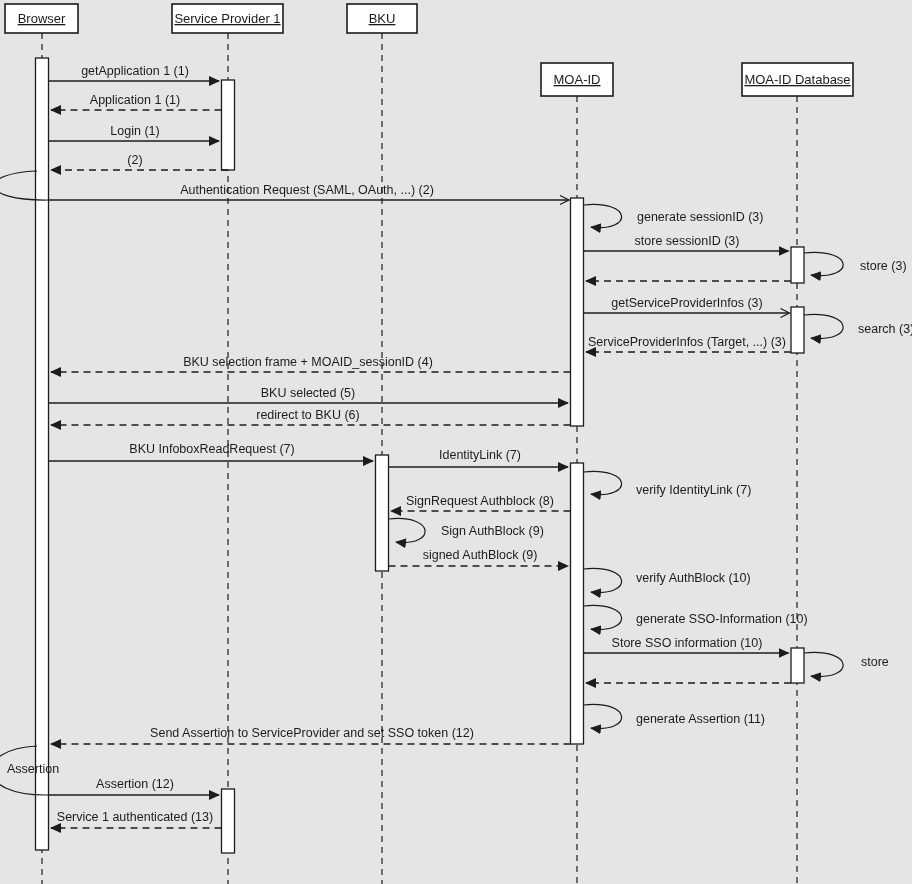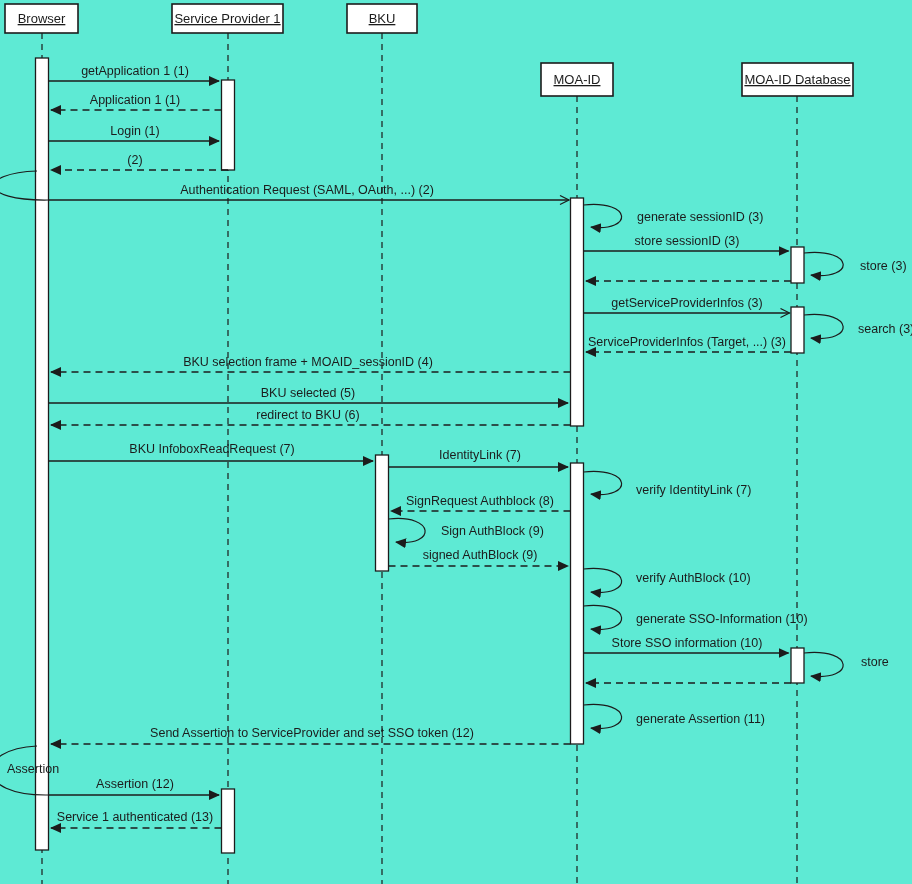--- a/index.html
+++ b/index.html
@@ -1,19 +1,19 @@
 <!DOCTYPE html>
 <html><head>
 <meta charset="utf-8">
 <style>
   html, body { margin: 0; padding: 0; background: #ffffff; }
   .stage {
     position: relative;
     width: 912px; height: 884px;
-    background: #5eead4;
+    background: #e5e5e5;
     font-family: "Liberation Sans", sans-serif;
   }
   svg { display: block; }
   .msg-label {
     font-family: "Liberation Sans", sans-serif;
     font-size: 12.5px;
     fill: #1c1c1c;
   }
   .actor-label {
     font-family: "Liberation Sans", sans-serif;

